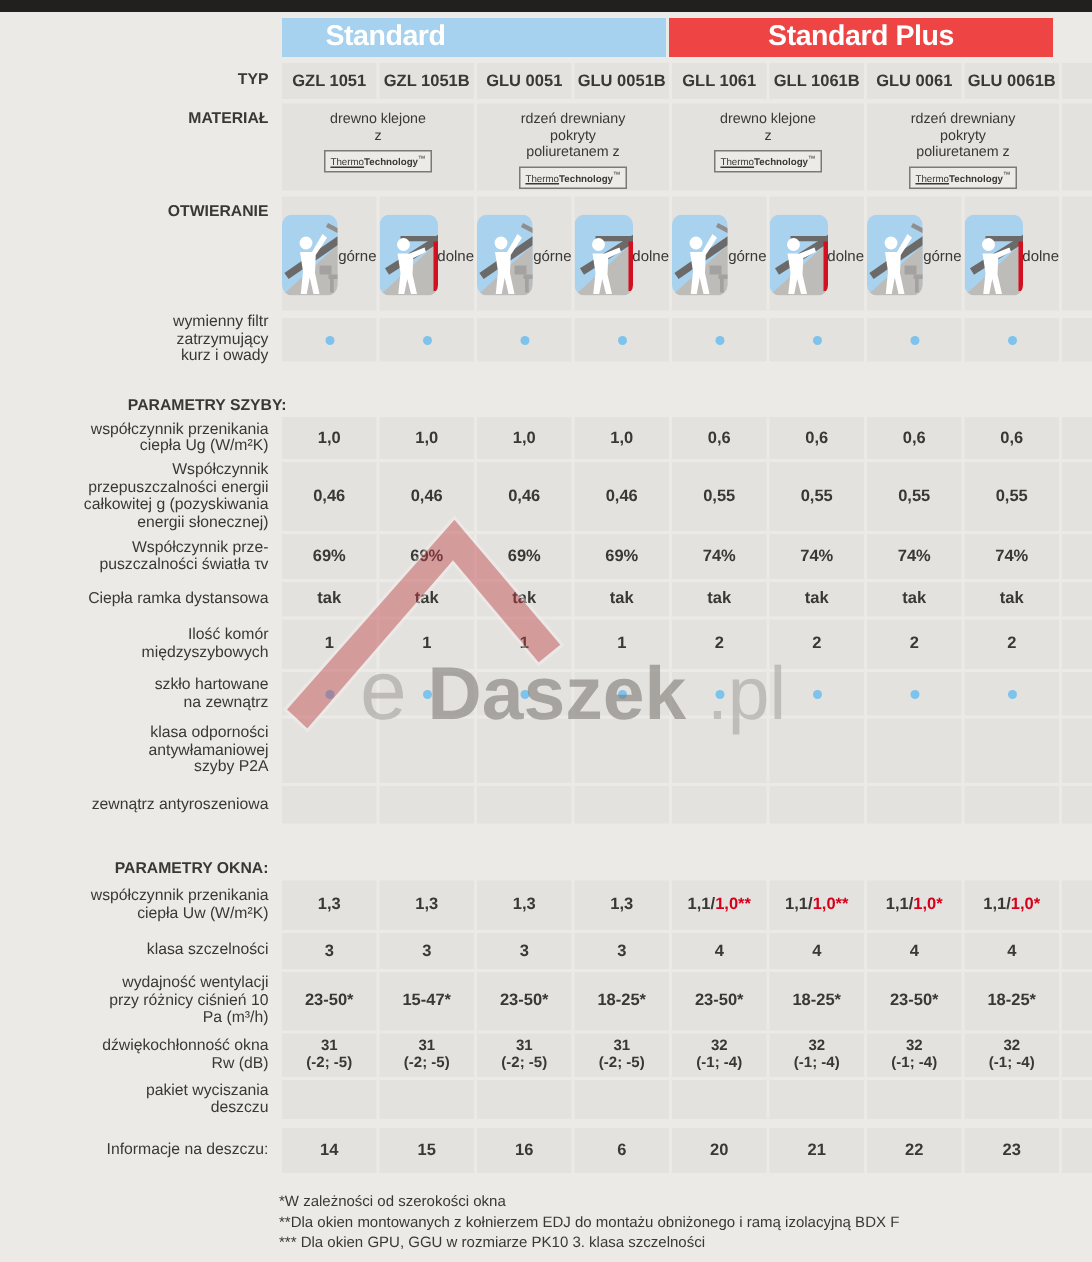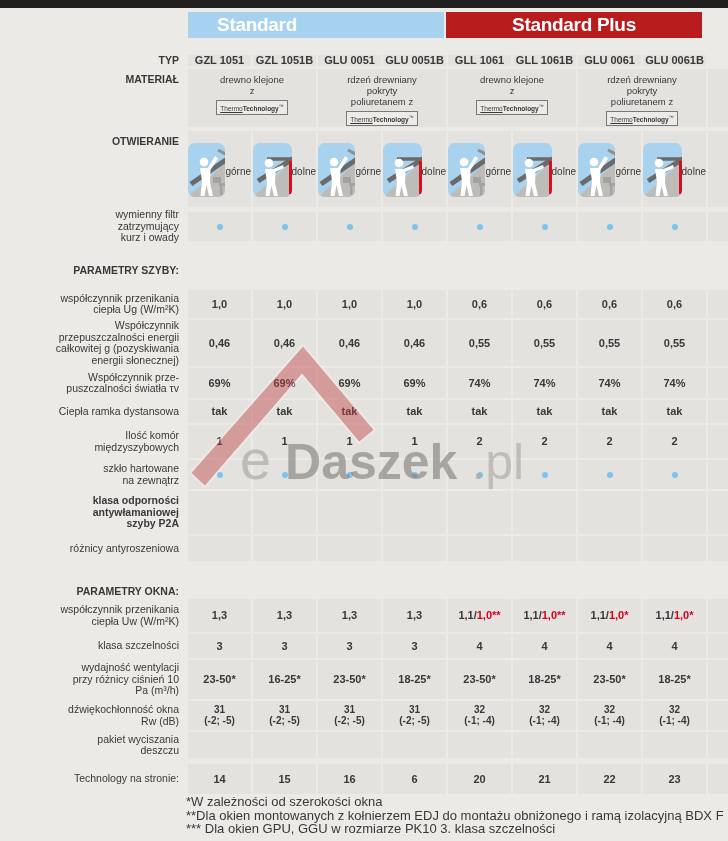--- a/index.html
+++ b/index.html
@@ -34,39 +34,39 @@
   .row-material .rowlabel,.row-otwieranie .rowlabel{justify-content:flex-start;padding-top:5px}
   .row-typ .rowlabel{font-weight:700}
   .row-rw .cell{font-size:10px;line-height:10.5px}
   .mat-text{white-space:pre-line;text-align:center}
   .brand-box{margin-top:4px;border:1px solid #7b7977;padding:1px 3px;font-size:6.5px;line-height:8px;
              background:#edebe8;white-space:nowrap}
   .tt-l{text-decoration:underline}
   .tt-b{font-weight:700}
   .tt-tm{font-size:5px;vertical-align:super}
   .red{color:#d6001c}
-  .footnotes{position:absolute;left:186px;top:795px;font-size:13px;line-height:13.5px;color:#3a3836}
+  .footnotes{position:absolute;left:186px;top:795px;font-size:10px;line-height:13.5px;color:#3a3836}
   .watermark{position:absolute;left:0;top:0;pointer-events:none;z-index:5}
 </style>
 </head>
 <body style="background: rgb(236, 234, 231);">
 
 <div class="topbar" style="background: rgb(33, 32, 30);"></div>
 
 <div class="bands">
   <div class="band band-std" style="background: rgb(166, 210, 239);">
     <span>Standard</span>
   </div>
-  <div class="band band-plus" style="background: #b91c1c;">
+  <div class="band band-plus" style="background: #ef4444;">
     <span>Standard Plus</span>
   </div>
 </div>
 
 <div id="grid">
-    <div class="trow row-typ" style="height: 24px; margin-bottom: 3px; align-items: flex-end;">
+    <div class="trow row-typ" style="height: 24px; margin-bottom: 3px;">
       <div class="rowlabel caps">TYP</div>
       <div class="cell">GZL 1051</div>
       <div class="cell">GZL 1051B</div>
       <div class="cell">GLU 0051</div>
       <div class="cell">GLU 0051B</div>
       <div class="cell">GLL 1061</div>
       <div class="cell">GLL 1061B</div>
       <div class="cell">GLU 0061</div>
       <div class="cell">GLU 0061B</div>
       <div class="cell partial"></div>
@@ -180,21 +180,21 @@
       <div class="cell"><div class="dot" style="background: rgb(125, 195, 236);"></div></div>
       <div class="cell"><div class="dot" style="background: rgb(125, 195, 236);"></div></div>
       <div class="cell"><div class="dot" style="background: rgb(125, 195, 236);"></div></div>
       <div class="cell"><div class="dot" style="background: rgb(125, 195, 236);"></div></div>
       <div class="cell"><div class="dot" style="background: rgb(125, 195, 236);"></div></div>
       <div class="cell"><div class="dot" style="background: rgb(125, 195, 236);"></div></div>
       <div class="cell"><div class="dot" style="background: rgb(125, 195, 236);"></div></div>
       <div class="cell"><div class="dot" style="background: rgb(125, 195, 236);"></div></div>
       <div class="cell partial"></div>
     </div>
-    <div class="trow row-sec-szyby sectionrow" style="height: 37px; margin-bottom: 12px;">
+    <div class="trow row-sec-szyby sectionrow" style="height: 37px; margin-bottom: 0px; padding-left: 12px;">
       <div class="rowlabel caps">PARAMETRY SZYBY:</div>
     </div>
     <div class="trow row-ug" style="height: 28px; margin-bottom: 2px;">
       <div class="rowlabel">współczynnik przenikania
 ciepła Ug (W/m²K)</div>
       <div class="cell">1,0</div>
       <div class="cell">1,0</div>
       <div class="cell">1,0</div>
       <div class="cell">1,0</div>
       <div class="cell">0,6</div>
@@ -262,36 +262,36 @@
       <div class="cell"><div class="dot" style="background: rgb(125, 195, 236);"></div></div>
       <div class="cell"><div class="dot" style="background: rgb(125, 195, 236);"></div></div>
       <div class="cell"><div class="dot" style="background: rgb(125, 195, 236);"></div></div>
       <div class="cell"><div class="dot" style="background: rgb(125, 195, 236);"></div></div>
       <div class="cell"><div class="dot" style="background: rgb(125, 195, 236);"></div></div>
       <div class="cell"><div class="dot" style="background: rgb(125, 195, 236);"></div></div>
       <div class="cell"><div class="dot" style="background: rgb(125, 195, 236);"></div></div>
       <div class="cell"><div class="dot" style="background: rgb(125, 195, 236);"></div></div>
       <div class="cell partial"></div>
     </div>
-    <div class="trow row-p2a" style="height: 43px; margin-bottom: 2px; font-weight: bold;">
+    <div class="trow row-p2a" style="height: 43px; margin-bottom: 2px;">
       <div class="rowlabel">klasa odporności
 antywłamaniowej
 szyby P2A</div>
       <div class="cell"></div>
       <div class="cell"></div>
       <div class="cell"></div>
       <div class="cell"></div>
       <div class="cell"></div>
       <div class="cell"></div>
       <div class="cell"></div>
       <div class="cell"></div>
       <div class="cell partial"></div>
     </div>
     <div class="trow row-powloka" style="height: 25px; margin-bottom: 0px;">
-      <div class="rowlabel">różnicy antyroszeniowa</div>
+      <div class="rowlabel">zewnątrz antyroszeniowa</div>
       <div class="cell"></div>
       <div class="cell"></div>
       <div class="cell"></div>
       <div class="cell"></div>
       <div class="cell"></div>
       <div class="cell"></div>
       <div class="cell"></div>
       <div class="cell"></div>
       <div class="cell partial"></div>
     </div>
@@ -321,21 +321,21 @@
       <div class="cell">4</div>
       <div class="cell">4</div>
       <div class="cell">4</div>
       <div class="cell partial"></div>
     </div>
     <div class="trow row-wentylacja" style="height: 39px; margin-bottom: 2px;">
       <div class="rowlabel">wydajność wentylacji
 przy różnicy ciśnień 10
 Pa (m³/h)</div>
       <div class="cell">23-50*</div>
-      <div class="cell">16-25*</div>
+      <div class="cell">15-47*</div>
       <div class="cell">23-50*</div>
       <div class="cell">18-25*</div>
       <div class="cell">23-50*</div>
       <div class="cell">18-25*</div>
       <div class="cell">23-50*</div>
       <div class="cell">18-25*</div>
       <div class="cell partial"></div>
     </div>
     <div class="trow row-rw" style="height: 29px; margin-bottom: 2px;">
       <div class="rowlabel">dźwiękochłonność okna
@@ -366,21 +366,21 @@
       <div class="cell"></div>
       <div class="cell"></div>
       <div class="cell"></div>
       <div class="cell"></div>
       <div class="cell"></div>
       <div class="cell"></div>
       <div class="cell partial"></div>
     </div>
     <div class="trow row-spacer-info" style="height: 6px; margin-bottom: 0px;"></div>
     <div class="trow row-info" style="height: 30px; margin-bottom: 0px;">
-      <div class="rowlabel">Technology na stronie:</div>
+      <div class="rowlabel">Informacje na deszczu:</div>
       <div class="cell">14</div>
       <div class="cell">15</div>
       <div class="cell">16</div>
       <div class="cell">6</div>
       <div class="cell">20</div>
       <div class="cell">21</div>
       <div class="cell">22</div>
       <div class="cell">23</div>
       <div class="cell partial"></div>
     </div>

